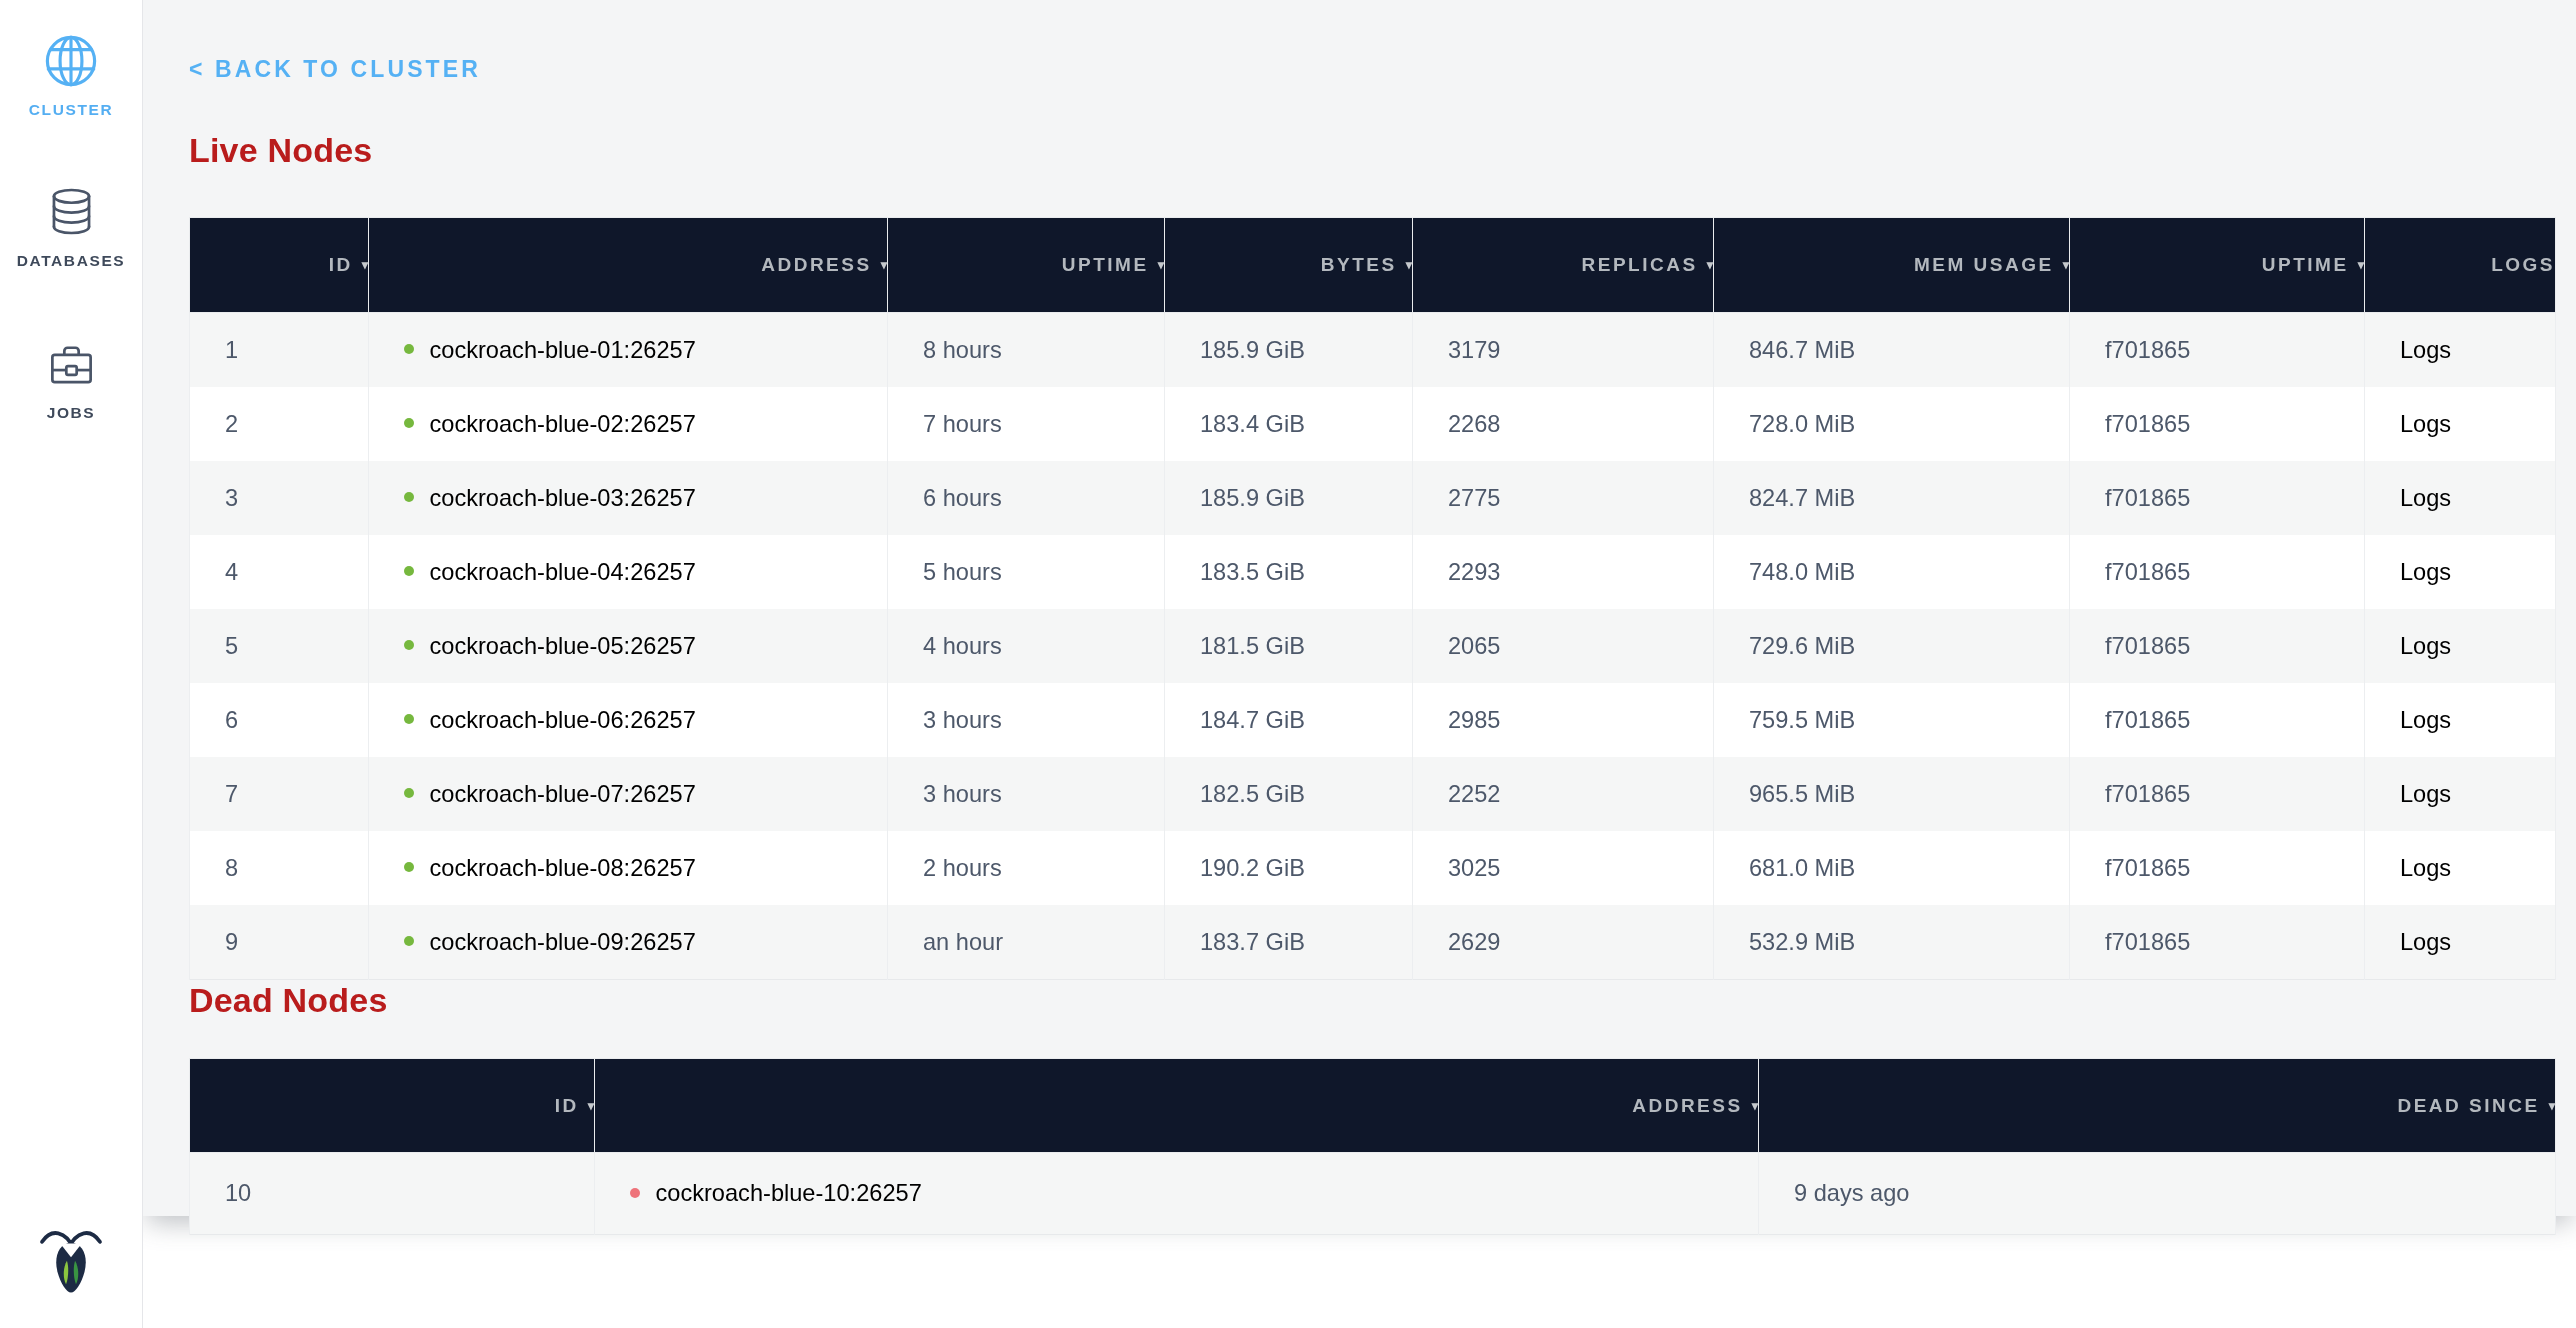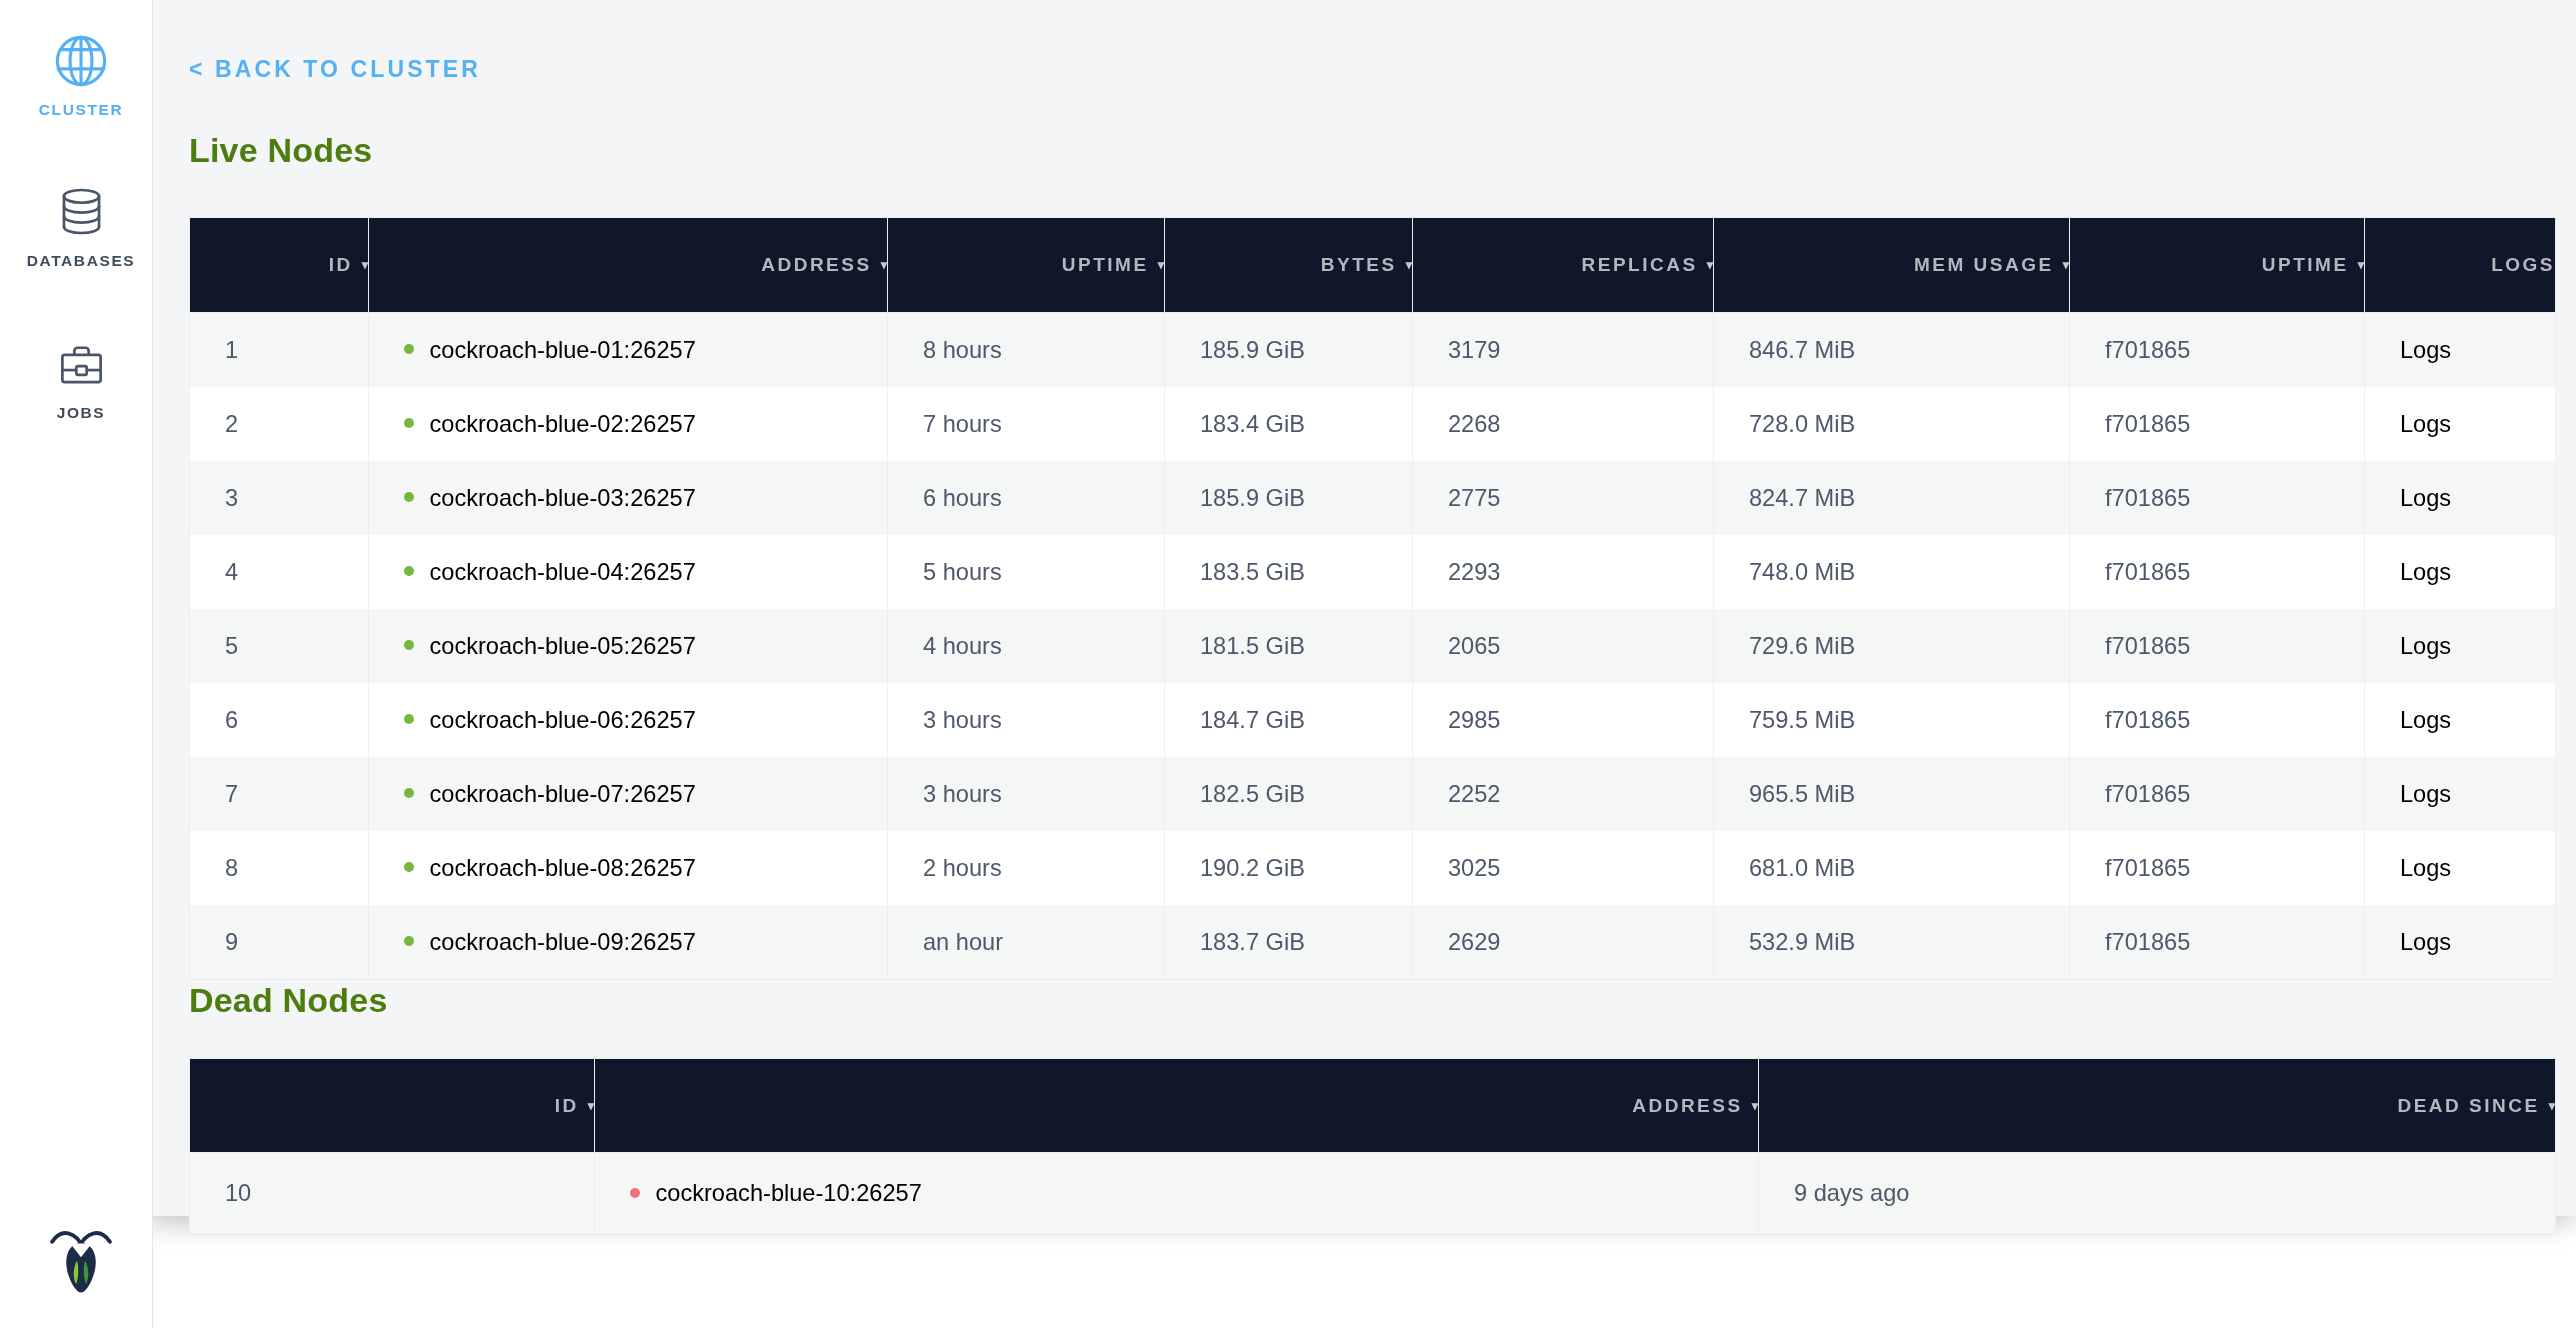--- a/index.html
+++ b/index.html
@@ -7,21 +7,21 @@
     width: 2576px; height: 1329px;
     background: #ffffff;
     font-family: "Liberation Sans", sans-serif;
     overflow: hidden;
     position: relative;
   }
   .app { position: relative; width: 2576px; height: 1329px; }
 
   
   .sidebar {
-    position: absolute; left: 10px; top: 0;
+    position: absolute; left: 0; top: 0;
     width: 142px; height: 1329px;
     background: #ffffff;
     border-right: 0.9px solid #e5e6e9;
     z-index: 3;
     display: flex; flex-direction: column; align-items: center;
   }
   .nav-item {
     display: flex; flex-direction: column; align-items: center;
     text-decoration: none; cursor: pointer;
   }
@@ -52,21 +52,21 @@
 
   .back-link {
     display: inline-block;
     margin-top: 58px;
     font-size: 23px; font-weight: bold; letter-spacing: 3.1px;
     color: #55b1f4; text-decoration: none; cursor: pointer;
     line-height: 1;
   }
   h2.section-title {
     margin: 0; padding: 0;
-    font-size: 34px; font-weight: bold; color: #4d7c0f;
+    font-size: 34px; font-weight: bold; color: #b91c1c;
     line-height: 40px; letter-spacing: 0.2px;
   }
   #live-title { margin-top: 49px; }
   #dead-title { }
 
   
   table.nodes-table {
     border-collapse: collapse;
     table-layout: fixed;
     width: 2367px;

